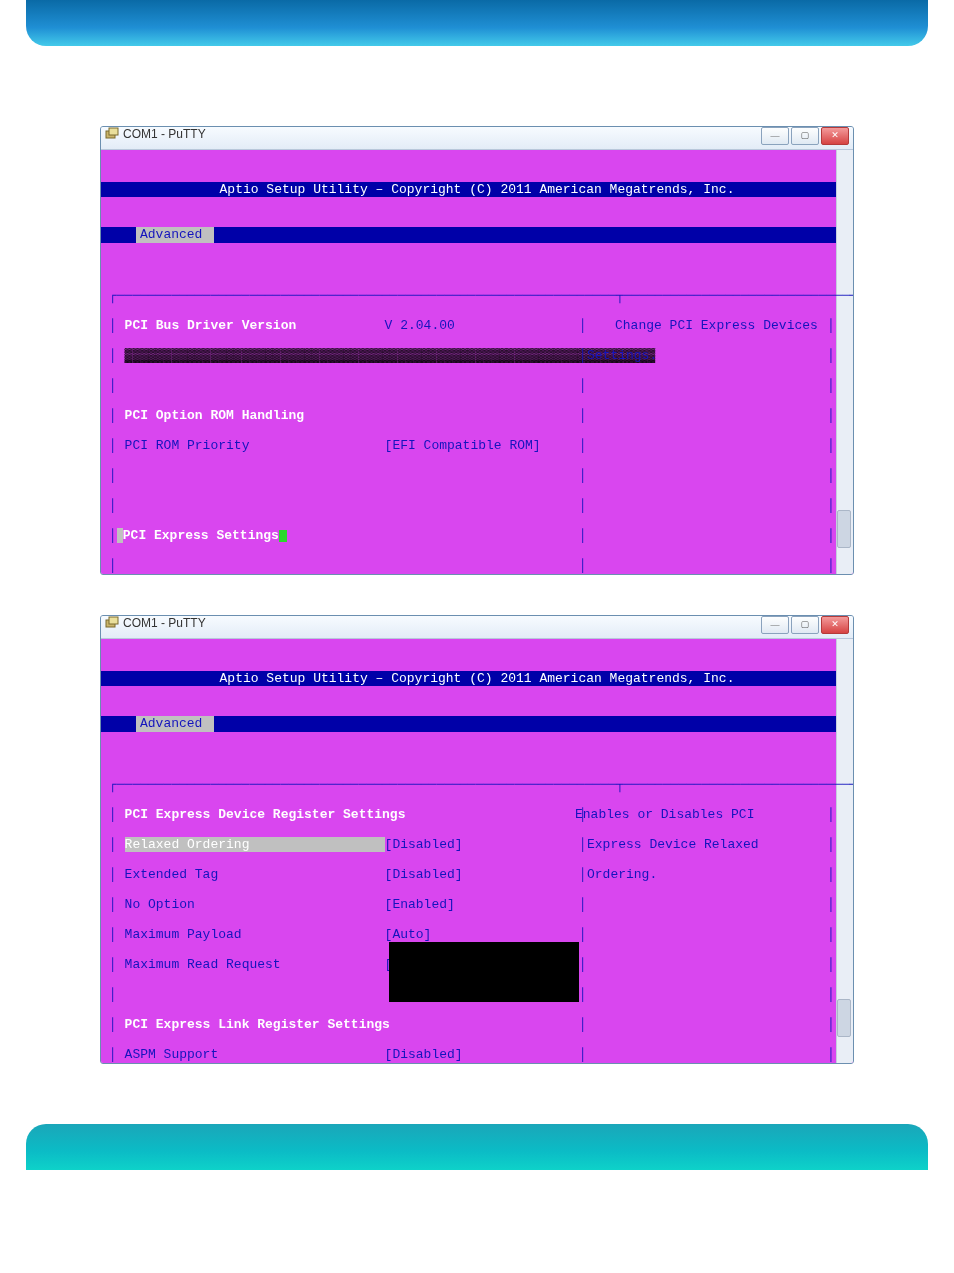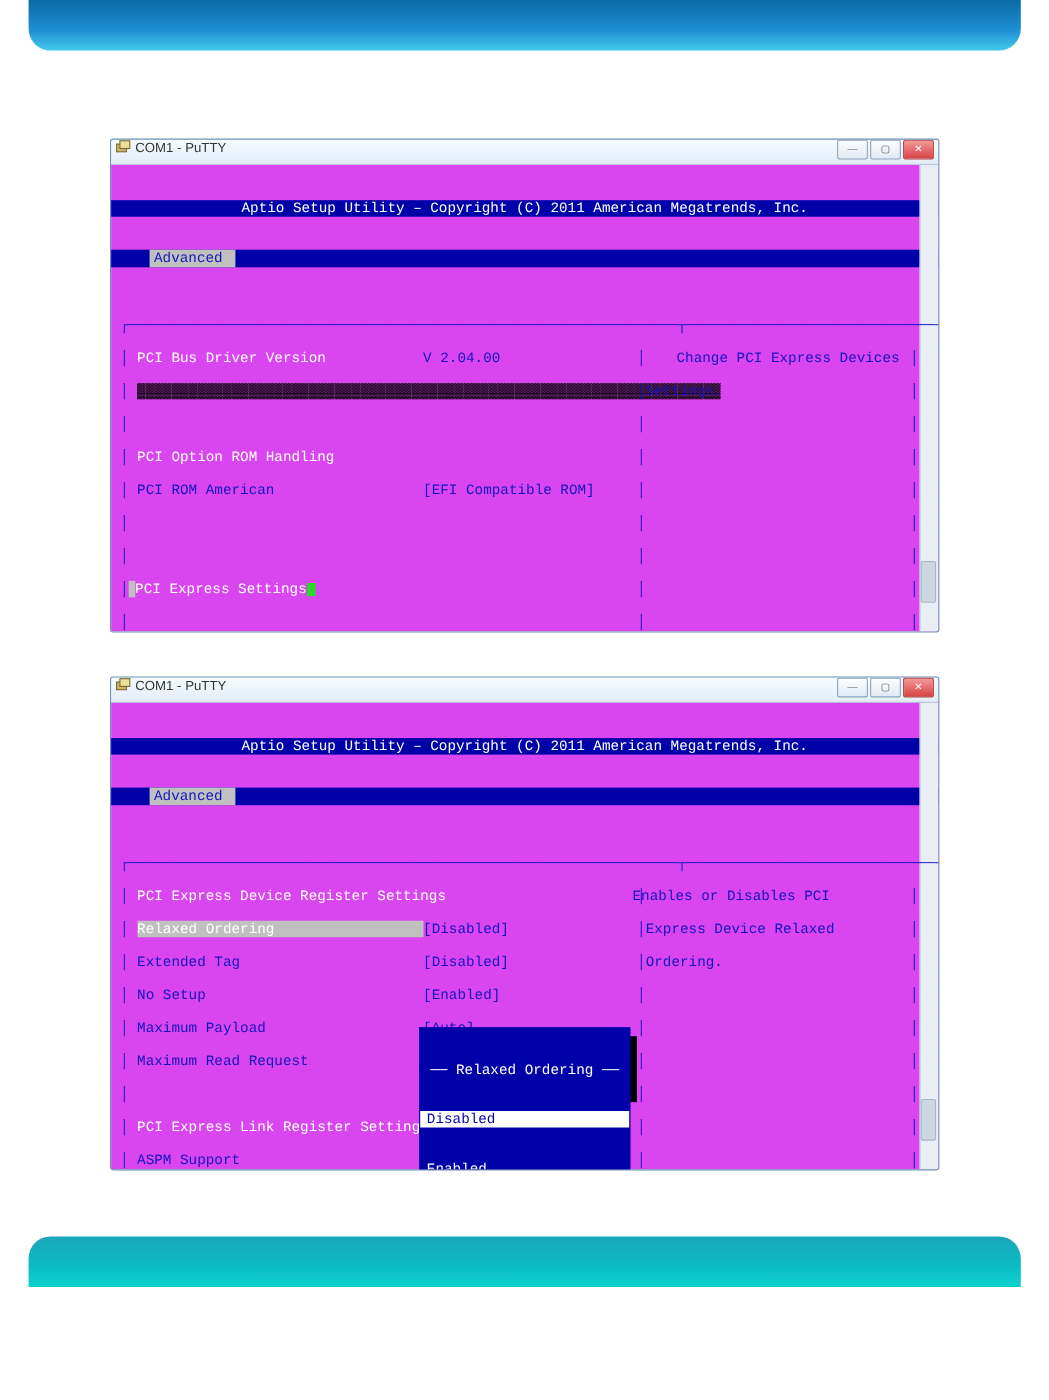--- a/index.html
+++ b/index.html
@@ -24,21 +24,21 @@
   .client{position:relative;background:#d946ef;font-size:13px;line-height:15px;color:#1414bd;}
   .client .scrollbar{position:absolute;right:0;top:0;bottom:0;width:16px;
                      background:#e9eef6;border-left:1px solid #c4cfdd;}
   .client .thumb{position:absolute;right:2px;width:12px;background:#cdd6e3;border:1px solid #aab6c7;border-radius:2px;}
   .term{padding:2px 0 2px 0;white-space:pre;font-family:"Courier New",monospace;}
   .hdr{background:#0000a8;color:#fff;height:15px;text-align:center;}
   .tabrow{background:#0000a8;height:16px;display:flex;padding-left:35px;}
   .tab{background:#c0c0c0;color:#1414bd;padding:0 4px;height:16px;}
   .box{position:relative;padding:0 8px;}
   .frame-line{color:#1414bd;}
-  .white{color:#fff;}
+  .white{color:#fff;font-weight:bold;}
   .sel{background:#c0c0c0;color:#fff;}
   .cursor{display:inline-block;width:8px;height:12px;background:#2bd82b;vertical-align:middle;}
   
   .popup{position:absolute;background:#0000a8;color:#fff;padding:0;border:1px solid #0000a8;}
   .popup .pt{background:#0000a8;color:#fff;text-align:center;}
   .popup .opt{background:#0000a8;color:#fff;padding:0 6px;}
   .popup .opt.sel{background:#fff;color:#0000a8;}
   .shadow{position:absolute;background:#000;}
   .row{display:block;height:15px;}
   .col-l{display:inline-block;width:260px;}
@@ -78,21 +78,21 @@
         <div class="tab"><span>Advanced</span> </div>
       </div>
       <div class="box" style="height:378px;">
         
         <div style="position:absolute;left:8px;top:0;right:18px;">
 <span class="row frame-line">┌────────────────────────────────────────────────────────────────┬─────────────────────────────┐</span>
 <span class="row">│ <span class="white"><span class="col-l">PCI Bus Driver Version</span></span><span class="col-v">V 2.04.00</span><span style="position:absolute;left:470px;">│</span><span style="position:absolute;left:506px;" class="help">Change PCI Express Devices</span><span style="position:absolute;right:0;">│</span></span>
 <span class="row">│ <span style="color:#000;">▓▓▓▓▓▓▓▓▓▓▓▓▓▓▓▓▓▓▓▓▓▓▓▓▓▓▓▓▓▓▓▓▓▓▓▓▓▓▓▓▓▓▓▓▓▓▓▓▓▓▓▓▓▓▓▓▓▓▓▓▓▓▓▓▓▓▓▓</span><span style="position:absolute;left:470px;">│</span><span style="position:absolute;left:478px;" class="help">Settings.</span><span style="position:absolute;right:0;">│</span></span>
 <span class="row">│<span style="position:absolute;left:470px;">│</span><span style="position:absolute;right:0;">│</span></span>
 <span class="row">│ <span class="white"><span class="col-l">PCI Option ROM Handling</span></span><span style="position:absolute;left:470px;">│</span><span style="position:absolute;right:0;">│</span></span>
-<span class="row">│ <span class="col-l">PCI ROM American</span><span class="col-v">[EFI Compatible ROM]</span><span style="position:absolute;left:470px;">│</span><span style="position:absolute;right:0;">│</span></span>
+<span class="row">│ <span class="col-l">PCI ROM Priority</span><span class="col-v">[EFI Compatible ROM]</span><span style="position:absolute;left:470px;">│</span><span style="position:absolute;right:0;">│</span></span>
 <span class="row">│<span style="position:absolute;left:470px;">│</span><span style="position:absolute;right:0;">│</span></span>
 <span class="row">│<span style="position:absolute;left:470px;">│</span><span style="position:absolute;right:0;">│</span></span>
 <span class="row">│<span class="sel" style="display:inline-block;width:6px;"> </span><span class="white">PCI Express Settings</span><span class="cursor"></span><span style="position:absolute;left:470px;">│</span><span style="position:absolute;right:0;">│</span></span>
 <span class="row">│<span style="position:absolute;left:470px;">│</span><span style="position:absolute;right:0;">│</span></span>
 
 
 
 
 
 
@@ -136,21 +136,21 @@
       <div class="hdr">Aptio Setup Utility – Copyright (C) 2011 American Megatrends, Inc.</div>
       <div class="tabrow">
         <div class="tab"><span>Advanced</span> </div>
       </div>
       <div class="box" style="height:378px;">
         <div style="position:absolute;left:8px;top:0;right:18px;">
 <span class="row frame-line">┌────────────────────────────────────────────────────────────────┬─────────────────────────────┐</span>
 <span class="row">│ <span class="white">PCI Express Device Register Settings</span><span style="position:absolute;left:470px;">│</span><span style="position:absolute;left:454px;margin-left:12px;" class="help">Enables or Disables PCI</span><span style="position:absolute;right:0;">│</span></span>
 <span class="row">│ <span class="sel"><span class="col-l">Relaxed Ordering</span></span><span class="col-v">[Disabled]</span><span style="position:absolute;left:470px;">│</span><span style="position:absolute;left:478px;" class="help">Express Device Relaxed</span><span style="position:absolute;right:0;">│</span></span>
 <span class="row">│ <span class="col-l">Extended Tag</span><span class="col-v">[Disabled]</span><span style="position:absolute;left:470px;">│</span><span style="position:absolute;left:478px;" class="help">Ordering.</span><span style="position:absolute;right:0;">│</span></span>
-<span class="row">│ <span class="col-l">No Setup</span><span class="col-v">[Enabled]</span><span style="position:absolute;left:470px;">│</span><span style="position:absolute;right:0;">│</span></span>
+<span class="row">│ <span class="col-l">No Option</span><span class="col-v">[Enabled]</span><span style="position:absolute;left:470px;">│</span><span style="position:absolute;right:0;">│</span></span>
 <span class="row">│ <span class="col-l">Maximum Payload</span><span class="col-v">[Auto]</span><span style="position:absolute;left:470px;">│</span><span style="position:absolute;right:0;">│</span></span>
 <span class="row">│ <span class="col-l">Maximum Read Request</span><span class="col-v">[Auto]</span><span style="position:absolute;left:470px;">│</span><span style="position:absolute;right:0;">│</span></span>
 <span class="row">│<span style="position:absolute;left:470px;">│</span><span style="position:absolute;right:0;">│</span></span>
 <span class="row">│ <span class="white">PCI Express Link Register Settings</span><span style="position:absolute;left:470px;">│</span><span style="position:absolute;right:0;">│</span></span>
 <span class="row">│ <span class="col-l">ASPM Support</span><span class="col-v">[Disabled]</span><span style="position:absolute;left:470px;">│</span><span style="position:absolute;right:0;">│</span></span>
 
 
 
 
 
@@ -162,26 +162,20 @@
 
 
 
 
 
         </div>
 
         
         <div class="shadow" style="left:288px;top:180px;width:190px;height:60px;"></div>
         
-        <div class="popup" style="left:280px;top:172px;width:190px;">
-          <div class="pt">── <span>Relaxed Ordering</span> ──</div>
-          <div class="opt sel">Disabled</div>
-          <div class="opt">Enabled</div>
-          
-        </div>
       </div>
       
     </div>
   </div>
 </div>
 
 </div>
 
 <div class="band bottom"></div>
 

